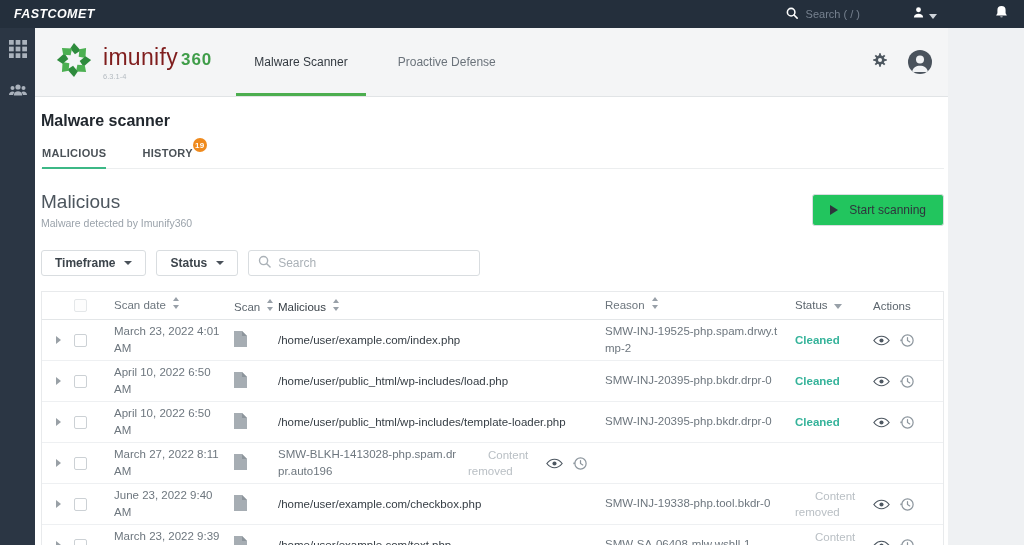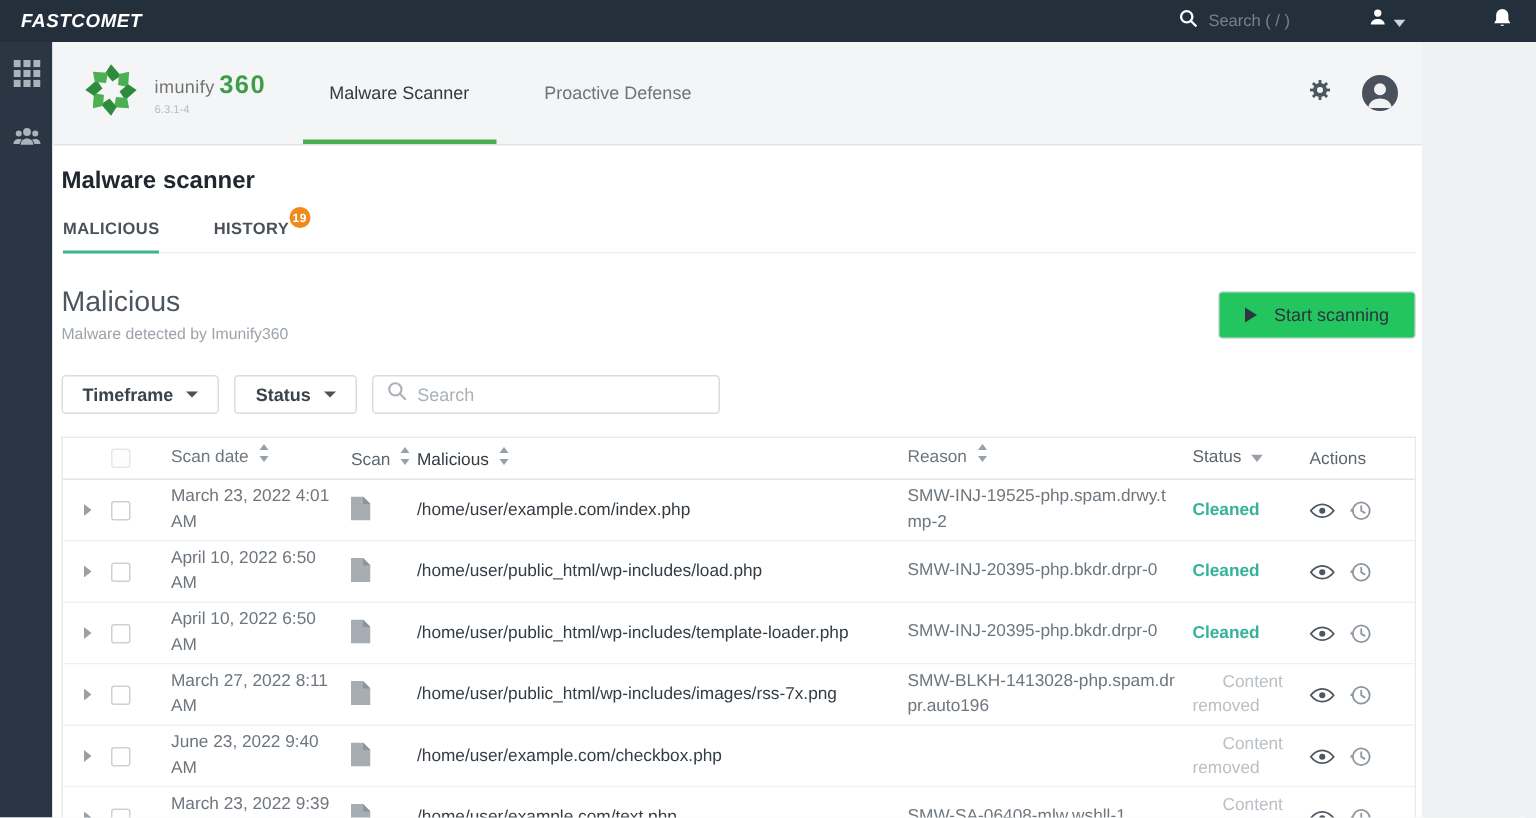--- a/index.html
+++ b/index.html
@@ -26,21 +26,21 @@
   .inner { width: 913px; }
 
   
   .plugin-header {
     height: 69px; background: #f4f5f6; border-bottom: 1px solid #e1e4e6;
     display: flex; align-items: stretch;
   }
   .logo-block { display: flex; align-items: center; gap: 10px; margin-left: 20px; }
   .logo-text-wrap { display: flex; flex-direction: column; }
   .logo-line { display: flex; align-items: baseline; }
-  .logo-imunify { color: #737373; font-size: 12px; font-weight: 400; letter-spacing: .3px; }
+  .logo-imunify { color: #7f1d1d; font-size: 23px; font-weight: 400; letter-spacing: .3px; }
   .logo-360 { color: #3f9d49; font-size: 17px; font-weight: 700; margin-left: 3px; letter-spacing: 1px; }
   .logo-version { color: #b4bbc1; font-size: 7.5px; margin-top: 1px; }
   .plugin-tabs { display: flex; margin-left: 38px; gap: 42px; }
   .plugin-tab { display: flex; align-items: center; font-size: 12px; color: #6b737b; cursor: pointer; position: relative; padding: 0 4px; }
   .plugin-tab.active { color: #333a41; }
   .plugin-tab.active::after { content: ""; position: absolute; left: -14px; right: -14px; bottom: 0; height: 3px; background: #4cae4f; }
   .plugin-head-right { margin-left: auto; display: flex; align-items: center; gap: 20px; margin-right: 16px; }
   .gear-btn, .avatar { cursor: pointer; display: flex; }
   .avatar-circle { width: 24px; height: 24px; border-radius: 50%; background: #49525c; display: flex; align-items: center; justify-content: center; overflow: hidden; }
 
@@ -481,21 +481,20 @@
                 </div>
     <div class="c-date">March 27, 2022 8:11 AM</div>
     <div class="c-type">
       <span>
         <svg width="13" height="16" viewBox="0 0 13 16">
                       <path d="M0 0h8l5 5v11H0z" fill="#a6adb3"></path>
                       <path d="M8 0l5 5H8z" fill="#8d959c"></path>
                     </svg>
       </span>
     </div>
-    <div class="c-mal">/home/user/public_html/wp-includes/images/rss-7x.png</div>
     <div class="c-reason">SMW-BLKH-1413028-php.spam.drpr.auto196</div>
     <div class="c-status"><span class="status-text removed">Content removed</span></div>
     <div class="c-actions">
       <span class="icon-btn">
         <svg width="17" height="11" viewBox="0 0 20 12">
                       <path d="M10 1C5.4 1 2 4.7 1 6c1 1.3 4.4 5 9 5s8-3.7 9-5c-1-1.3-4.4-5-9-5z" fill="none" stroke="#4d5761" stroke-width="1.4"></path>
                       <circle cx="10" cy="6" r="2.4" fill="#4d5761"></circle>
                     </svg>
       </span>
       <span class="icon-btn">
@@ -522,20 +521,21 @@
     <div class="c-date">June 23, 2022 9:40 AM</div>
     <div class="c-type">
       <span>
         <svg width="13" height="16" viewBox="0 0 13 16">
                       <path d="M0 0h8l5 5v11H0z" fill="#a6adb3"></path>
                       <path d="M8 0l5 5H8z" fill="#8d959c"></path>
                     </svg>
       </span>
     </div>
     <div class="c-mal">/home/user/example.com/checkbox.php</div>
+    <div class="c-reason">SMW-INJ-19338-php.tool.bkdr-0</div>
     <div class="c-status"><span class="status-text removed">Content removed</span></div>
     <div class="c-actions">
       <span class="icon-btn">
         <svg width="17" height="11" viewBox="0 0 20 12">
                       <path d="M10 1C5.4 1 2 4.7 1 6c1 1.3 4.4 5 9 5s8-3.7 9-5c-1-1.3-4.4-5-9-5z" fill="none" stroke="#4d5761" stroke-width="1.4"></path>
                       <circle cx="10" cy="6" r="2.4" fill="#4d5761"></circle>
                     </svg>
       </span>
       <span class="icon-btn">
         <svg width="15" height="15" viewBox="0 0 16 16">

